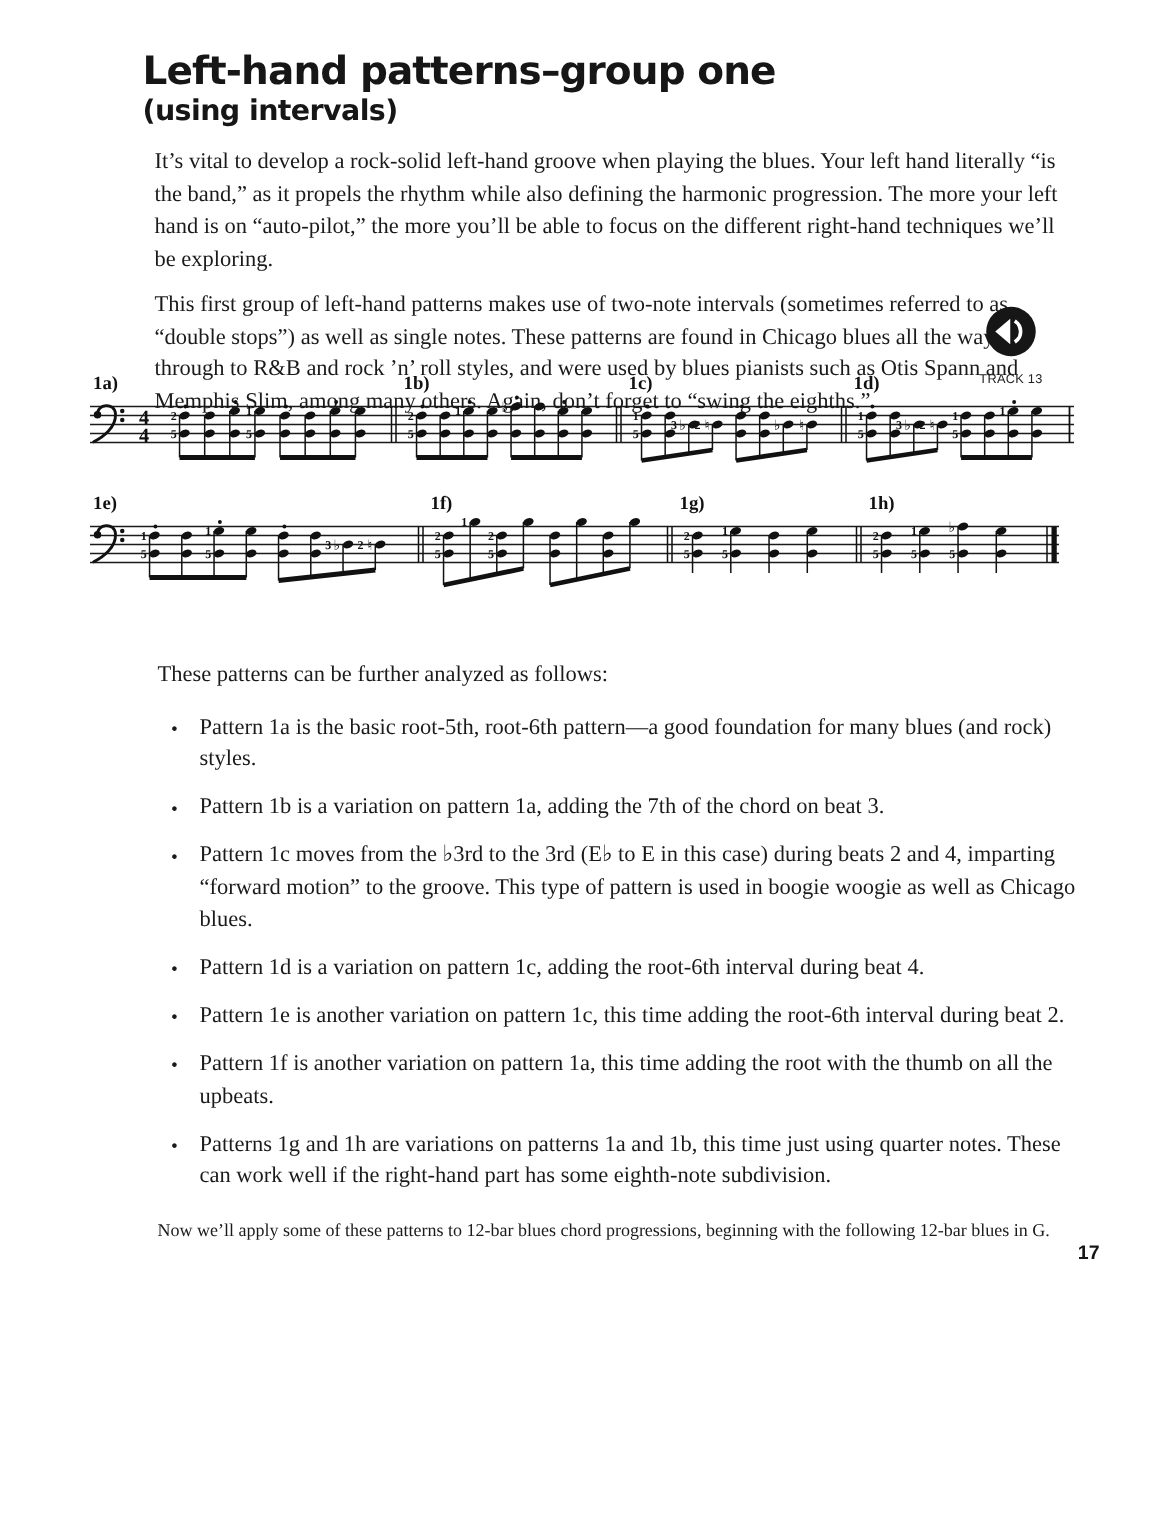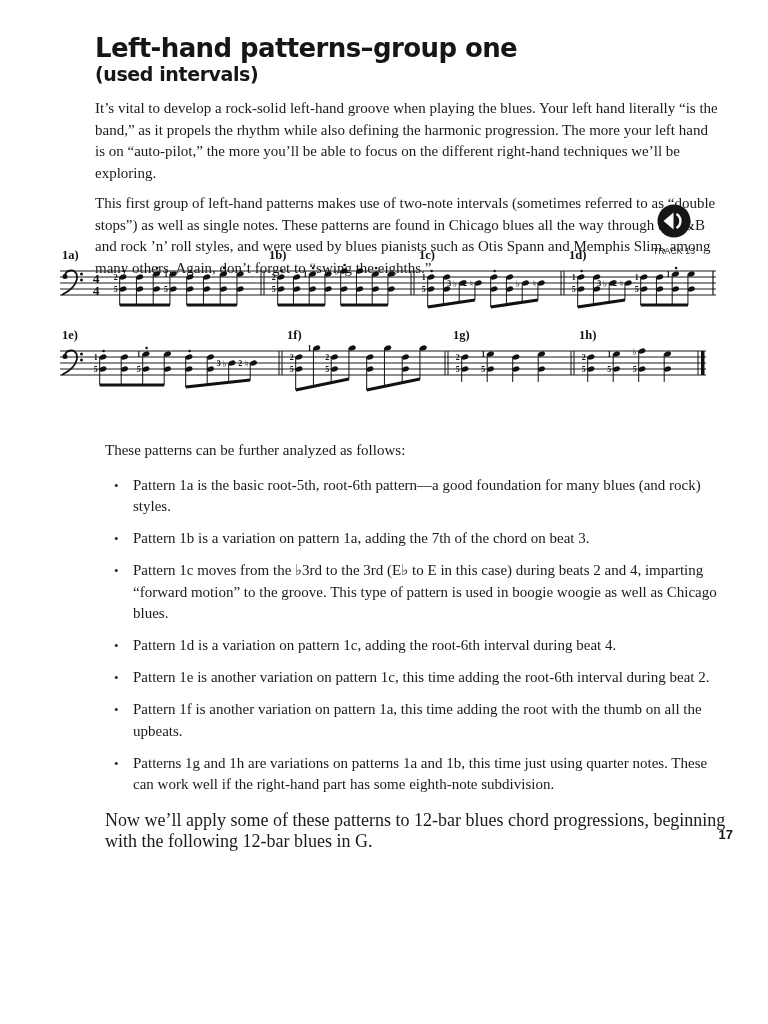--- a/index.html
+++ b/index.html
@@ -3,52 +3,52 @@
 <meta charset="utf-8">
 <style>
   html,body{margin:0;padding:0;background:#ffffff;}
   .page{position:relative;width:768px;height:884px;background:#fff;overflow:hidden;
         font-family:"Liberation Serif",serif;color:#1a1a1a;}
   .top-text{position:absolute;left:95px;top:34px;width:624px;}
   h1.title{margin:0;font-family:"DejaVu Sans",sans-serif;font-weight:bold;
            font-size:26px;line-height:1.08;letter-spacing:-0.6px;color:#161616;}
   h2.subtitle{margin:1px 0 0 0;font-family:"DejaVu Sans",sans-serif;font-weight:bold;
            font-size:19px;letter-spacing:-0.4px;color:#161616;}
-  p.body{margin:0;font-size:15px;line-height:21.5px;}
+  p.body{margin:8px;font-size:15px;line-height:21.5px;}
   p.body.first{margin-top:13px;}
   p.body.second{margin-top:9px;}
   .track-badge{position:absolute;left:652px;top:202px;width:44px;text-align:center;}
   .track-badge .lbl{font-family:"Liberation Sans",sans-serif;font-size:8.5px;
            letter-spacing:0.2px;color:#222;margin-top:2px;white-space:nowrap;}
   .music-row{position:absolute;left:60px;width:660px;height:70px;}
   #music-row-1{top:247px;}
   #music-row-2{top:327px;}
   .music-row svg{display:block;}
   .tsig{font-family:"Liberation Serif",serif;font-weight:bold;font-size:13.5px;fill:#111;}
   .plabel{font-family:"Liberation Serif",serif;font-weight:bold;font-size:12.5px;fill:#111;}
   .fing{font-family:"Liberation Serif",serif;font-weight:bold;font-size:8px;fill:#111;}
   .acc{font-family:"DejaVu Sans",sans-serif;font-size:9.5px;fill:#111;}
   .bottom-text{position:absolute;left:105px;top:440px;width:624px;}
   p.analysis-intro{margin:0 0 13px 0;font-size:15px;line-height:21.5px;}
   ul.analysis{list-style:none;margin:7px;padding:0;}
   ul.analysis li{position:relative;padding-left:21px;margin-bottom:10.5px;
            font-size:15px;line-height:21.5px;}
   ul.analysis li::before{content:"•";position:absolute;left:2px;top:0;font-size:13px;}
-  p.closing{margin:14px 0 8px 0;font-size:18px;line-height:21.5px;}
+  p.closing{margin:14px 0 8px 0;font-size:12px;line-height:21.5px;}
   .page-number{position:absolute;right:35px;bottom:42px;
            font-family:"Liberation Sans",sans-serif;font-weight:bold;font-size:13px;color:#161616;}
 </style>
 </head>
 <body>
 
 <div class="page">
 
   <div class="top-text">
     <h1 class="title">Left-hand patterns–group one</h1>
-    <h2 class="subtitle">(used intervals)</h2>
+    <h2 class="subtitle">(using intervals)</h2>
     <p class="body first">It’s vital to develop a rock-solid left-hand groove when playing the blues. Your left hand literally “is the band,” as it propels the rhythm while also defining the harmonic progression. The more your left hand is on “auto-pilot,” the more you’ll be able to focus on the different right-hand techniques we’ll be exploring.</p>
     <p class="body second">This first group of left-hand patterns makes use of two-note intervals (sometimes referred to as “double stops”) as well as single notes. These patterns are found in Chicago blues all the way through to R&amp;B and rock ’n’ roll styles, and were used by blues pianists such as Otis Spann and Memphis Slim, among many others. Again, don’t forget to “swing the eighths.”</p>
   </div>
 
   <div class="track-badge">
     <span>
       <svg width="38" height="38" viewBox="0 0 38 38">
         <circle cx="19" cy="19" r="16.5" fill="#161616"></circle>
         <polygon points="18.5,10.5 18.5,27.5 8.5,19" fill="#ffffff"></polygon>
         <path d="M 21.5 12 A 8.2 8.2 0 0 1 21.5 26" fill="none" stroke="#ffffff" stroke-width="2.4"></path>

